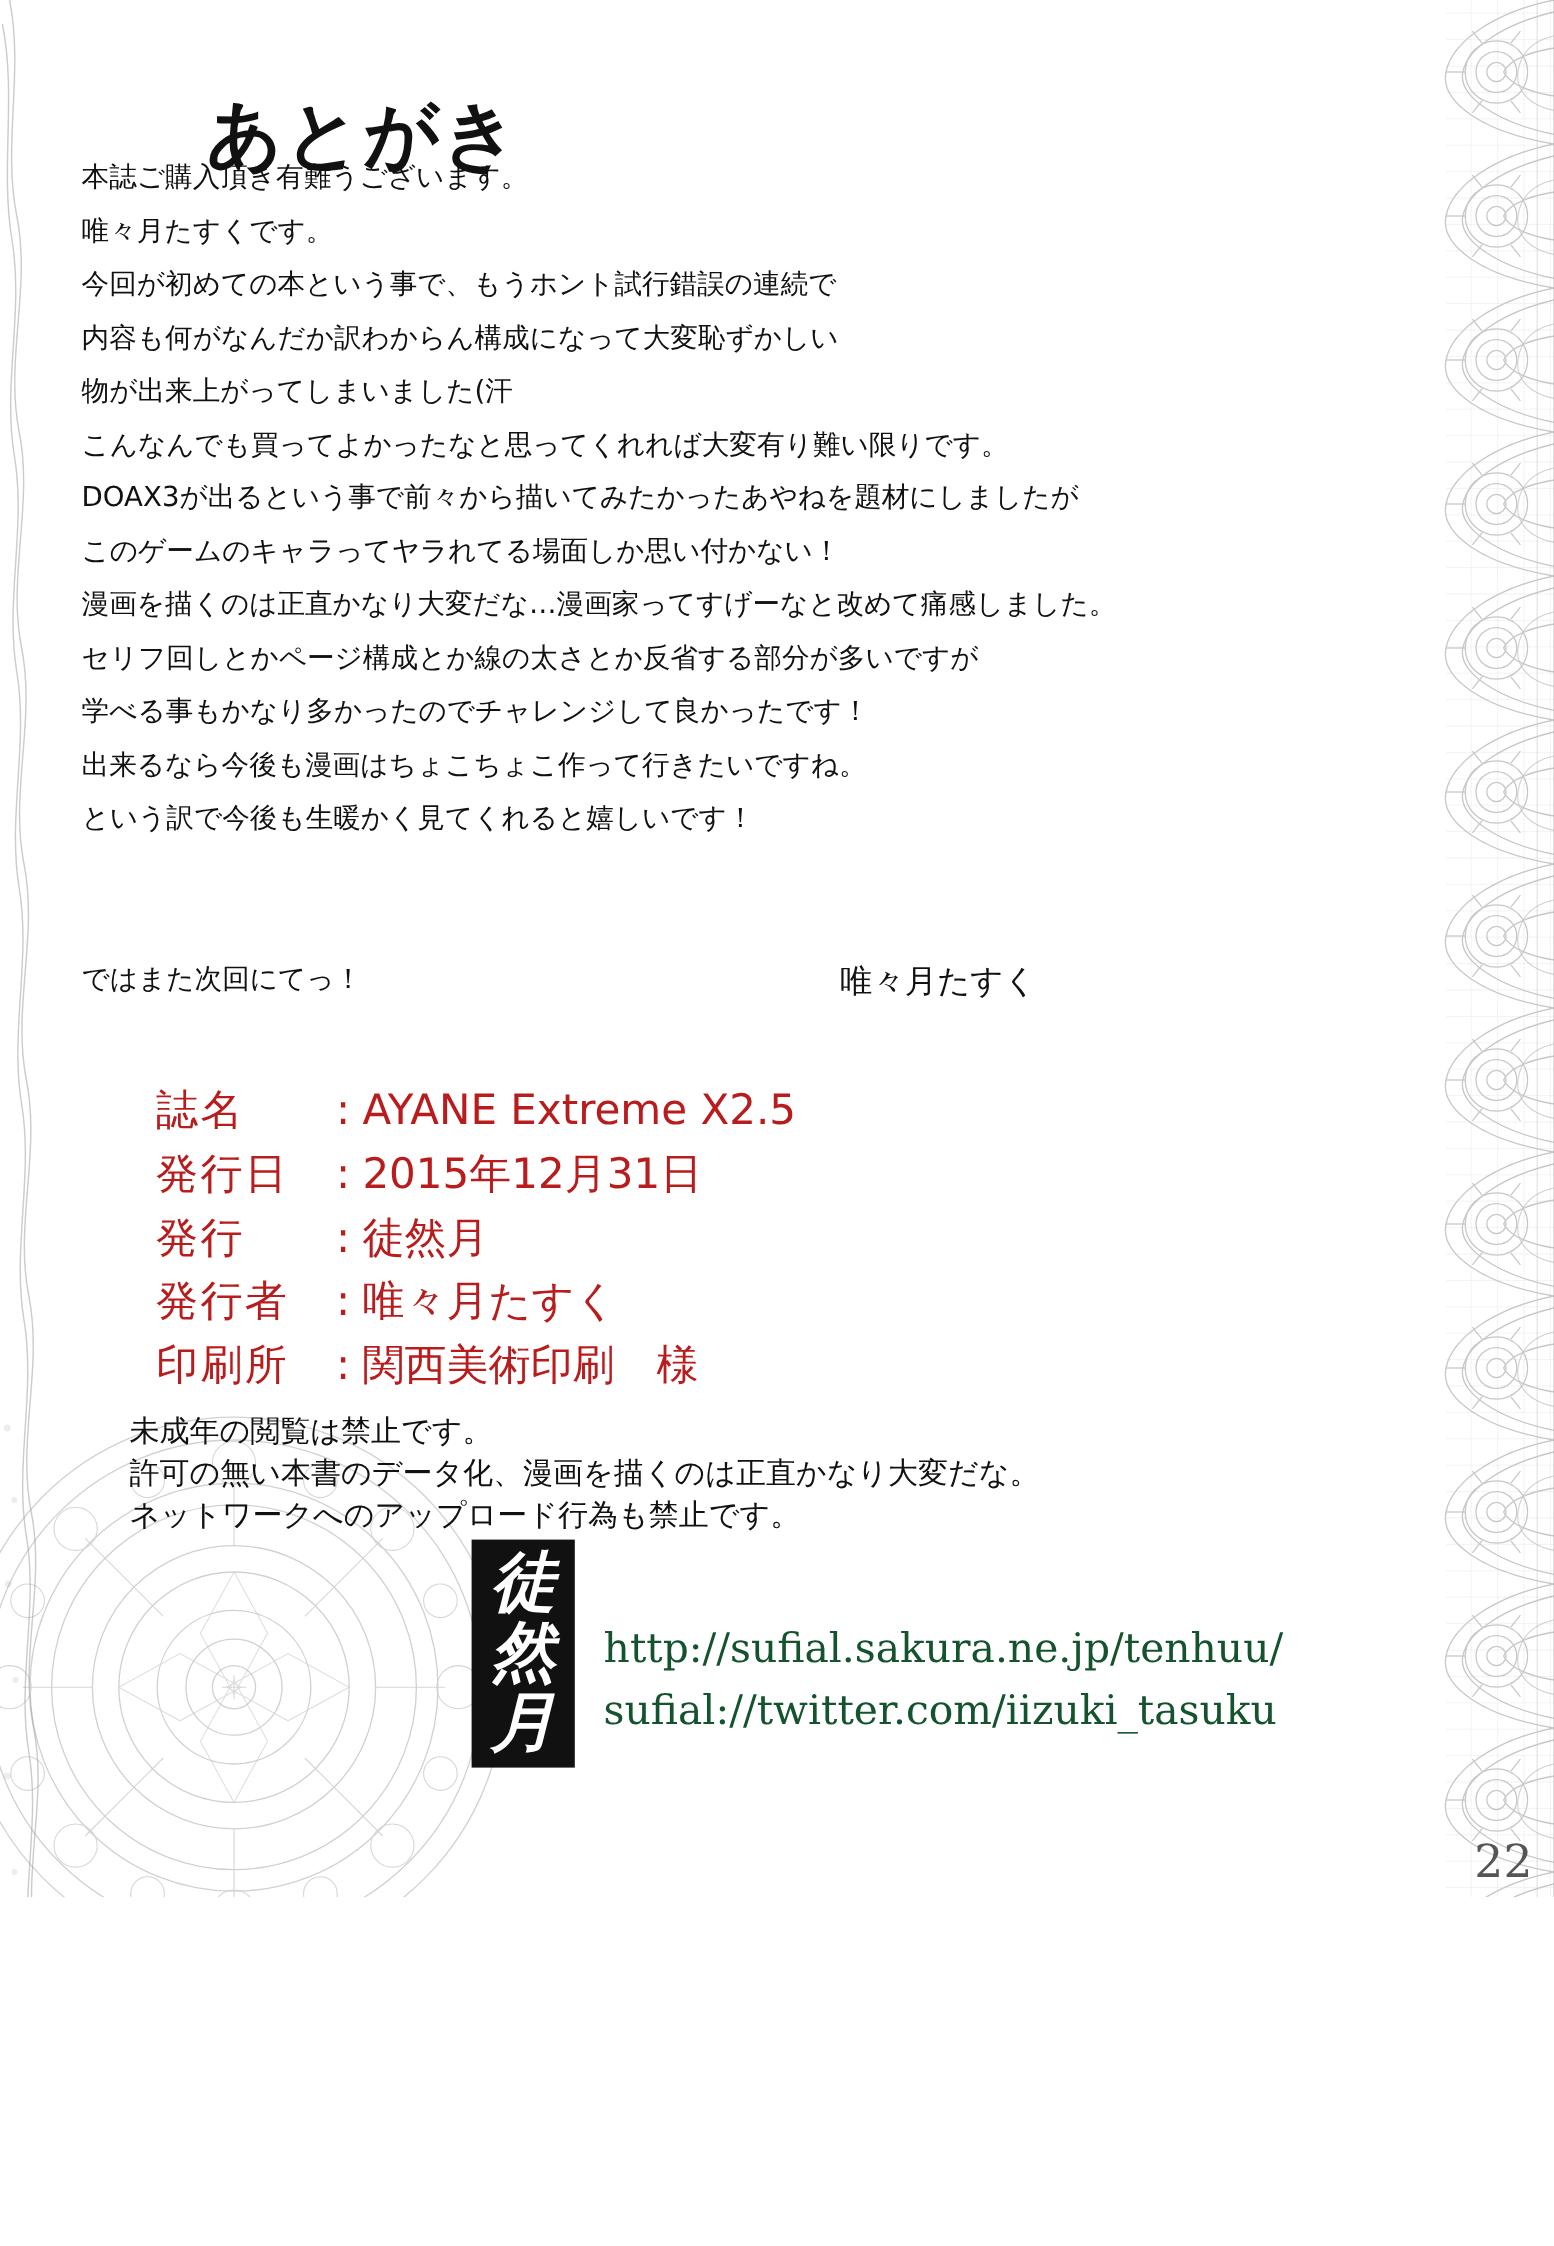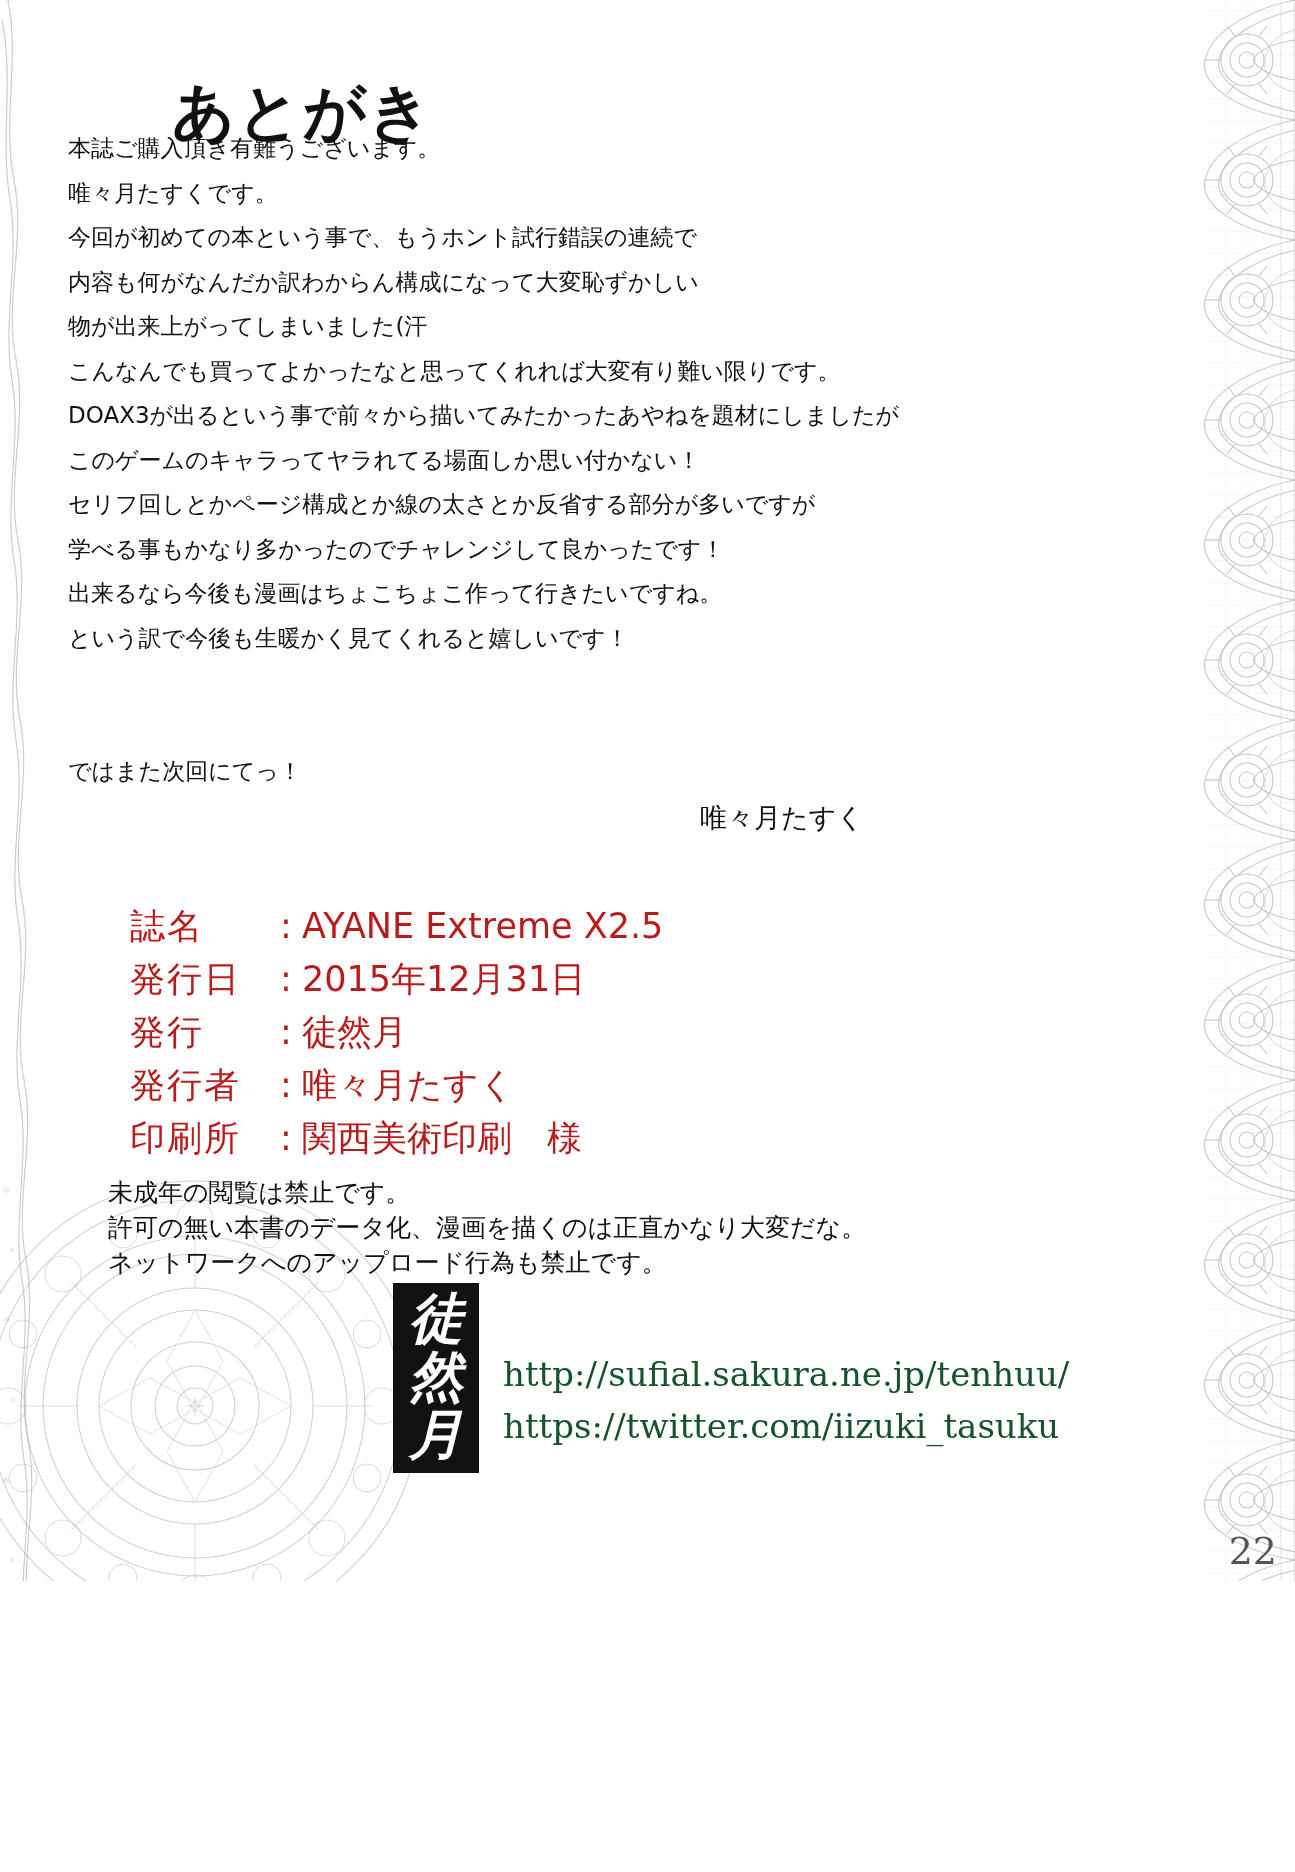--- a/index.html
+++ b/index.html
@@ -271,20 +271,21 @@
 
   <div class="body-text">
     <div class="line">本誌ご購入頂き有難うございます。</div>
     <div class="line">唯々月たすくです。</div>
     <div class="line">今回が初めての本という事で、もうホント試行錯誤の連続で</div>
     <div class="line">内容も何がなんだか訳わからん構成になって大変恥ずかしい</div>
     <div class="line">物が出来上がってしまいました(汗</div>
     <div class="line">こんなんでも買ってよかったなと思ってくれれば大変有り難い限りです。</div>
     <div class="line">DOAX3が出るという事で前々から描いてみたかったあやねを題材にしましたが</div>
     <div class="line">このゲームのキャラってヤラれてる場面しか思い付かない！</div>
+    <div class="line">漫画を描くのは正直かなり大変だな…漫画家ってすげーなと改めて痛感しました。</div>
     <div class="line">セリフ回しとかページ構成とか線の太さとか反省する部分が多いですが</div>
     <div class="line">学べる事もかなり多かったのでチャレンジして良かったです！</div>
     <div class="line">出来るなら今後も漫画はちょこちょこ作って行きたいですね。</div>
     <div class="line">という訳で今後も生暖かく見てくれると嬉しいです！</div>
     <div class="line blank"></div>
     <div class="line blank"></div>
     <div class="line">ではまた次回にてっ！</div>
   </div>
 
   <div class="signature">唯々月たすく</div>
@@ -324,18 +325,18 @@
   </div>
 
   <div class="logo-box">
     <span class="ch">徒</span>
     <span class="ch">然</span>
     <span class="ch">月</span>
   </div>
 
   <div class="urls">
     <div class="line">http://sufial.sakura.ne.jp/tenhuu/</div>
-    <div class="line">https://twitter.com/iizuki_tasuku</div>
+    <div class="line">sufial://twitter.com/iizuki_tasuku</div>
   </div>
 
   <div class="page-number">22</div>
 
 </div>
 
 </body></html>

